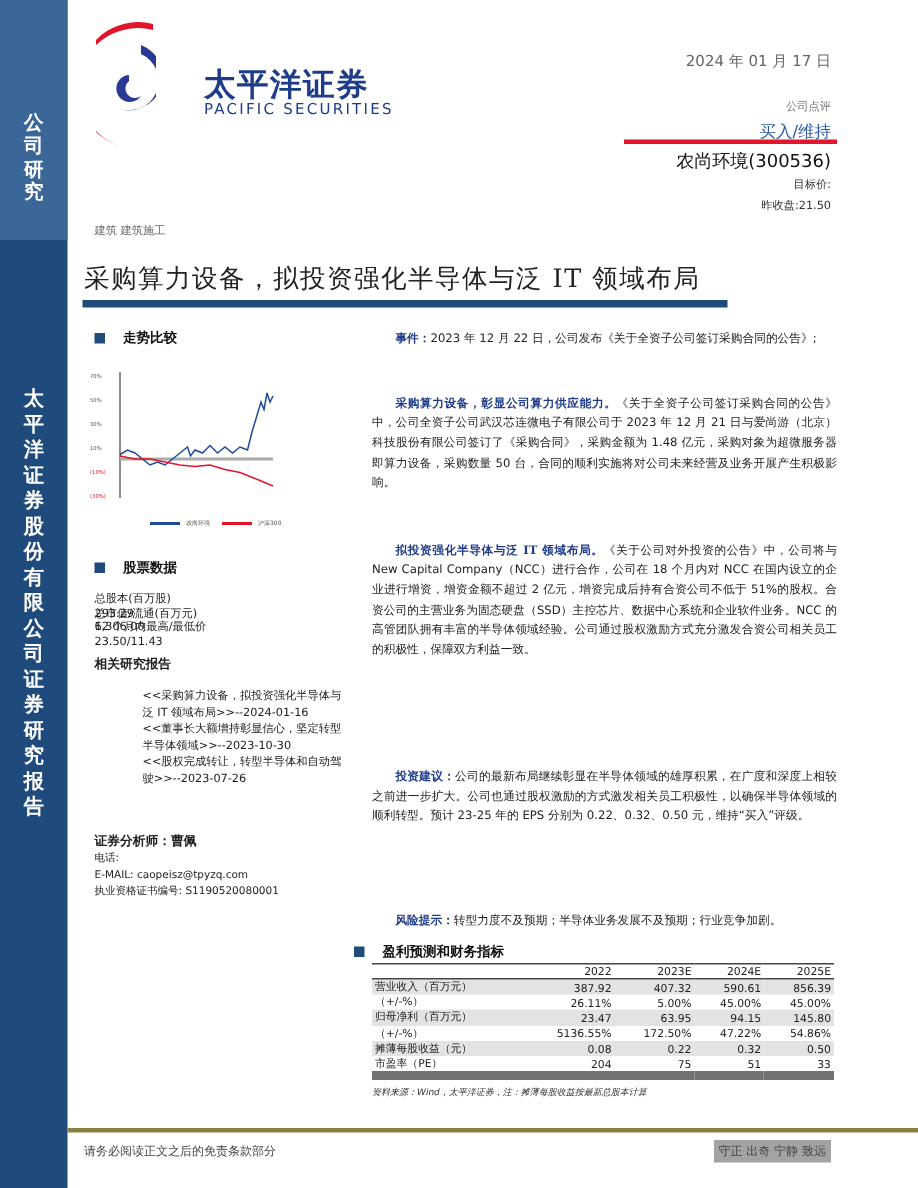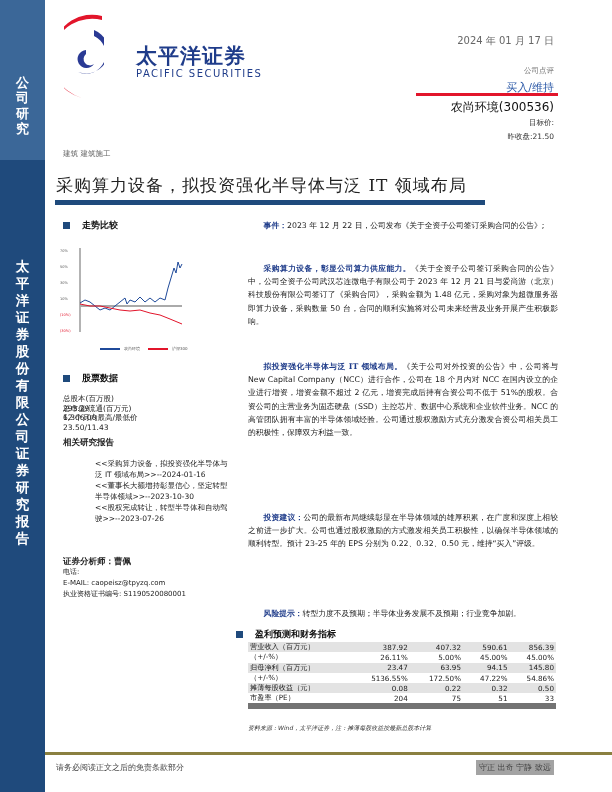--- a/index.html
+++ b/index.html
@@ -164,20 +164,27 @@
 <div class="main" style="top:511px;">
   <p><b>投资建议：</b><span>公司的最新布局继续彰显在半导体领域的雄厚积累，在广度和深度上相较之前进一步扩大。公司也通过股权激励的方式激发相关员工积极性，以确保半导体领域的顺利转型。预计 23-25 年的 EPS 分别为 0.22、0.32、0.50 元，维持“买入”评级。</span></p>
 </div>
 <div class="main" style="top:583px;margin-top:24px;">
   <p><b>风险提示：</b><span>转型力度不及预期；半导体业务发展不及预期；行业竞争加剧。</span></p>
 </div>
 
 <div class="sec fin-title"><span class="sq"></span><span>盈利预测和财务指标</span></div>
 <table class="fintable">
   <tbody>
+      <tr>
+    <th></th>
+        <th>2022</th>
+        <th>2023E</th>
+        <th>2024E</th>
+        <th>2025E</th>
+  </tr>
   <tr class="shade">
         <td>营业收入（百万元）</td>
         <td>387.92</td>
         <td>407.32</td>
         <td>590.61</td>
         <td>856.39</td>
       </tr>
   <tr>
         <td>（+/-%）</td>
         <td>26.11%</td>

